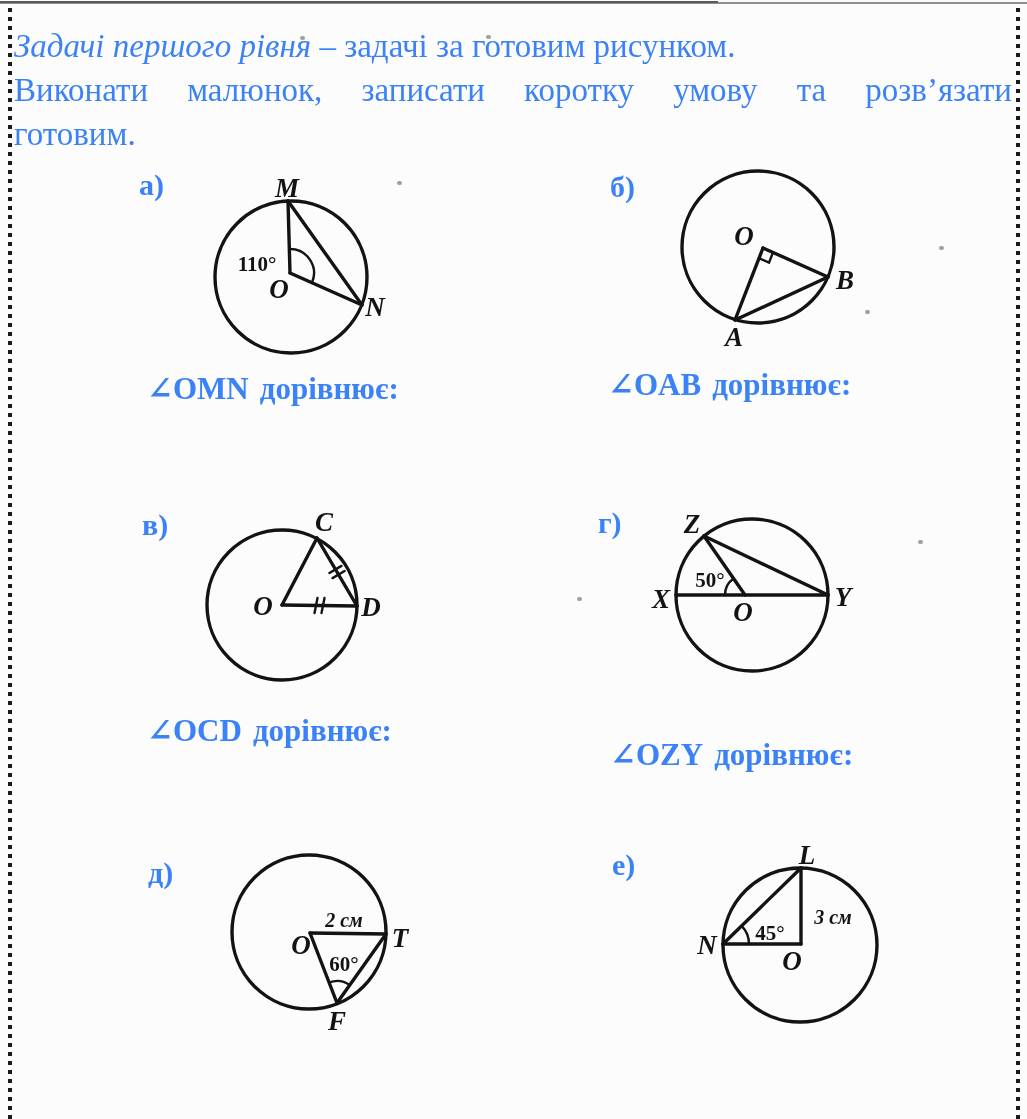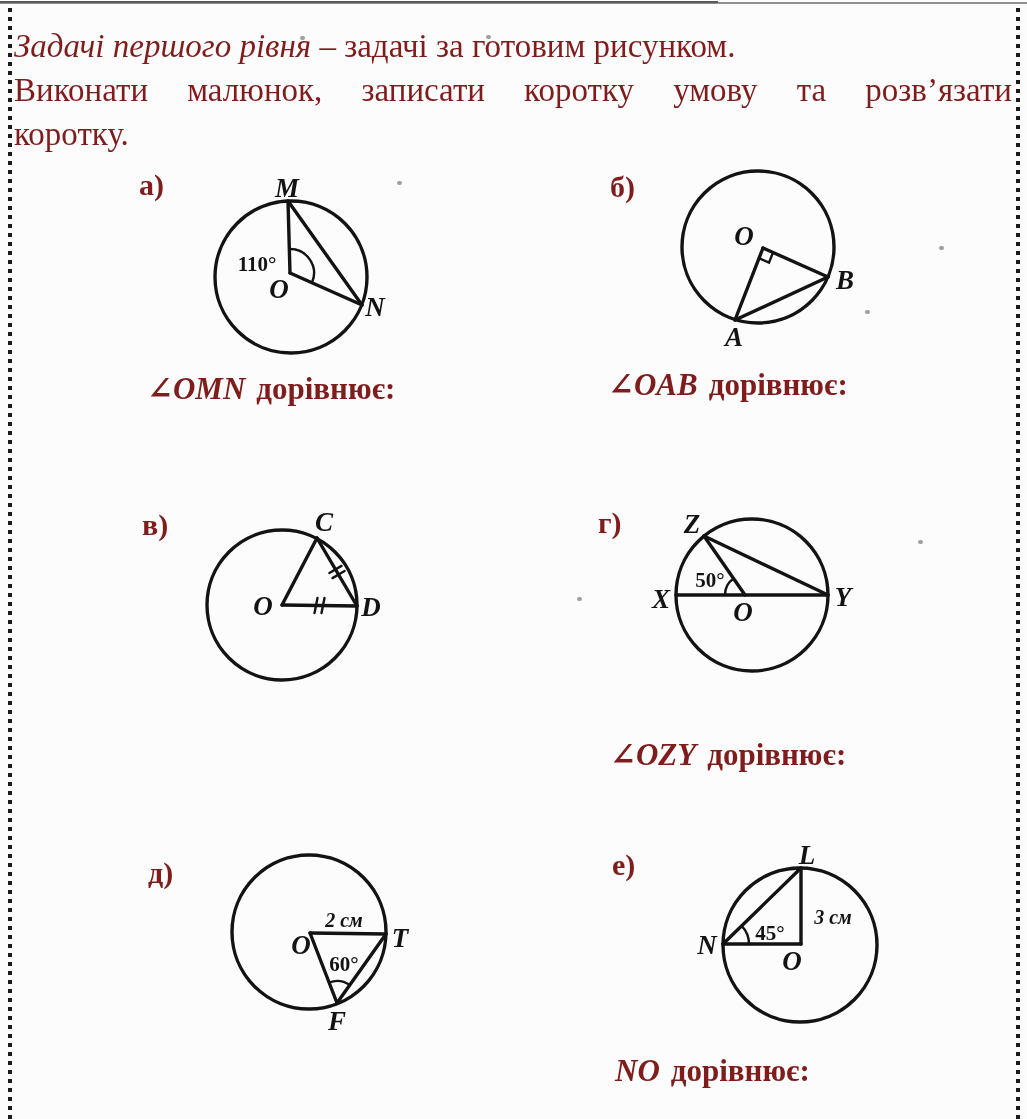--- a/index.html
+++ b/index.html
@@ -1,18 +1,18 @@
 <!DOCTYPE html>
 <html><head>
 <meta charset="utf-8">
 <style>
   html,body { margin:0; padding:0; background:#e8e8e8; }
   .page {
     position:relative; width:1027px; height:1119px;
-    background:#fcfcfc; color:#7f1d1d; overflow:hidden;
+    background:#fcfcfc; color:#3b82f6; overflow:hidden;
     font-family:"Liberation Serif", "DejaVu Serif", serif;
   }
   .top-line { position:absolute; left:0; top:2px; width:1027px; height:2px; background:#8f8f8f; }
   .top-line2 { position:absolute; left:0; top:1px; width:718px; height:2px; background:#5a5a5a; }
   .border-left, .border-right {
     position:absolute; top:8px; bottom:0; width:4px;
     background:repeating-linear-gradient(to bottom, #1a1a1a 0 4px, transparent 4px 9px);
   }
   .border-left { left:8px; }
   .border-right { left:1016px; }
@@ -27,21 +27,21 @@
   .stroke { stroke:#131313; stroke-width:3.4; fill:none; stroke-linecap:round; stroke-linejoin:round; }
   .thin   { stroke:#131313; stroke-width:2.4; fill:none; stroke-linecap:round; }
   .pt   { font-family:"Liberation Serif","DejaVu Serif",serif; font-style:italic; font-weight:700;
           font-size:27px; fill:#131313; text-anchor:middle; }
   .ang  { font-family:"Liberation Serif","DejaVu Serif",serif; font-weight:700; font-size:21px;
           fill:#131313; text-anchor:middle; }
   .len  { font-family:"Liberation Serif","DejaVu Serif",serif; font-style:italic; font-weight:700;
           font-size:20px; fill:#131313; text-anchor:middle; }
 
   .question { position:absolute; font-weight:700; font-size:31px; white-space:nowrap; }
-  .q-subj { font-style:italic; margin-right:11px; }
+  .q-subj { margin-right:11px; }
 
   .speck { position:absolute; width:5px; height:4px; background:#6f6f6f; border-radius:2px; opacity:.65; }
 </style>
 </head>
 <body>
 
 <div class="page">
 
   <div class="top-line"></div>
   <div class="top-line2"></div>
@@ -52,21 +52,21 @@
   <div class="speck" style="left:486px;top:35px"></div>
   <div class="speck" style="left:939px;top:246px"></div>
   <div class="speck" style="left:865px;top:310px"></div>
   <div class="speck" style="left:918px;top:540px"></div>
   <div class="speck" style="left:577px;top:597px"></div>
   <div class="speck" style="left:397px;top:181px"></div>
 
   <div class="header">
     <div><span class="h1s">Задачі першого рівня</span><span> – задачі за готовим рисунком.</span></div>
     <div class="h-line2">Виконати малюнок, записати коротку умову та розв’язати</div>
-    <div>коротку.</div>
+    <div>готовим.</div>
   </div>
 
   <div class="key" style="left:139px;top:168px">а)</div>
   <svg class="fig" style="left:140px;top:170px" width="260" height="200">
     <circle class="stroke" cx="151" cy="107" r="76"></circle>
     <line class="stroke" x1="148" y1="31" x2="150" y2="103"></line>
     <line class="stroke" x1="150" y1="103" x2="222" y2="135"></line>
     <line class="stroke" x1="148" y1="31" x2="222" y2="135"></line>
     <path class="thin" d="M 149.3 79 A 24 24 0 0 1 171.9 112.7"></path>
     <text class="pt" x="147" y="27">M</text>
@@ -100,20 +100,23 @@
     <line class="stroke" x1="97" y1="95" x2="172" y2="96"></line>
     <line class="stroke" x1="132" y1="28" x2="172" y2="96"></line>
     <line class="thin" x1="144.4" y1="63" x2="156.5" y2="55.9"></line>
     <line class="thin" x1="147.5" y1="68.1" x2="159.6" y2="61"></line>
     <line class="thin" x1="132.5" y1="88" x2="129.5" y2="103"></line>
     <line class="thin" x1="139.5" y1="88" x2="136.5" y2="103"></line>
     <text class="pt" x="139" y="21">C</text>
     <text class="pt" x="78" y="105">O</text>
     <text class="pt" x="186" y="106">D</text>
   </svg>
+  <div class="question" style="left:147px;top:712px">
+    <span class="q-subj">∠OCD</span><span>дорівнює:</span>
+  </div>
 
   <div class="key" style="left:598px;top:506px">г)</div>
   <svg class="fig" style="left:630px;top:508px" width="290" height="175">
     <circle class="stroke" cx="122" cy="87" r="76"></circle>
     <line class="stroke" x1="46" y1="87" x2="198" y2="87"></line>
     <line class="stroke" x1="74" y1="28" x2="115" y2="87"></line>
     <line class="stroke" x1="74" y1="28" x2="198" y2="87"></line>
     <path class="thin" d="M 103.6 70.6 A 20 20 0 0 0 95 87"></path>
     <text class="pt" x="62" y="25">Z</text>
     <text class="pt" x="31" y="100">X</text>
@@ -145,17 +148,14 @@
     <line class="stroke" x1="33" y1="104" x2="111" y2="104"></line>
     <line class="stroke" x1="111" y1="28" x2="111" y2="104"></line>
     <line class="stroke" x1="33" y1="104" x2="111" y2="28"></line>
     <path class="thin" d="M 59 104 A 26 26 0 0 0 51.6 85.9"></path>
     <text class="pt" x="117" y="24">L</text>
     <text class="pt" x="17" y="114">N</text>
     <text class="pt" x="102" y="130">O</text>
     <text class="len" x="143" y="84">3 см</text>
     <text class="ang" x="80" y="100">45°</text>
   </svg>
-  <div class="question" style="left:615px;top:1053px">
-    <span class="q-subj">NO</span><span>дорівнює:</span>
-  </div>
 
 </div>
 
 </body></html>

